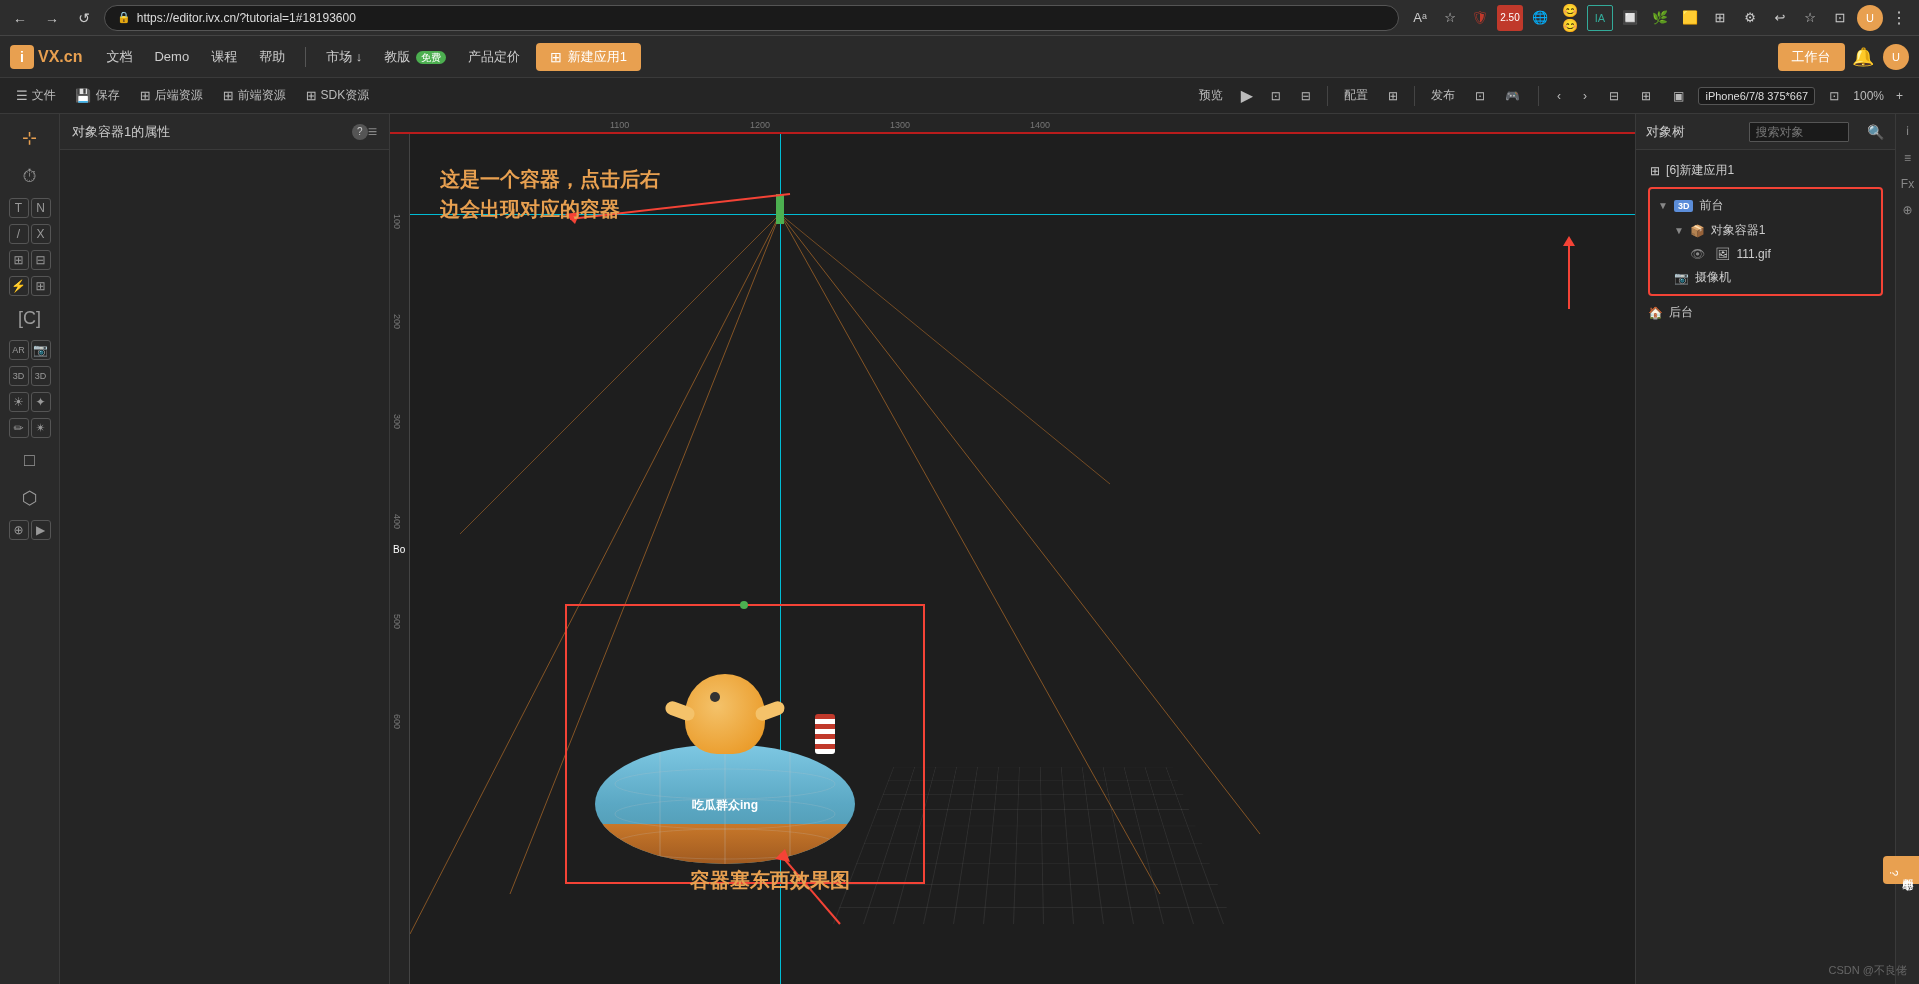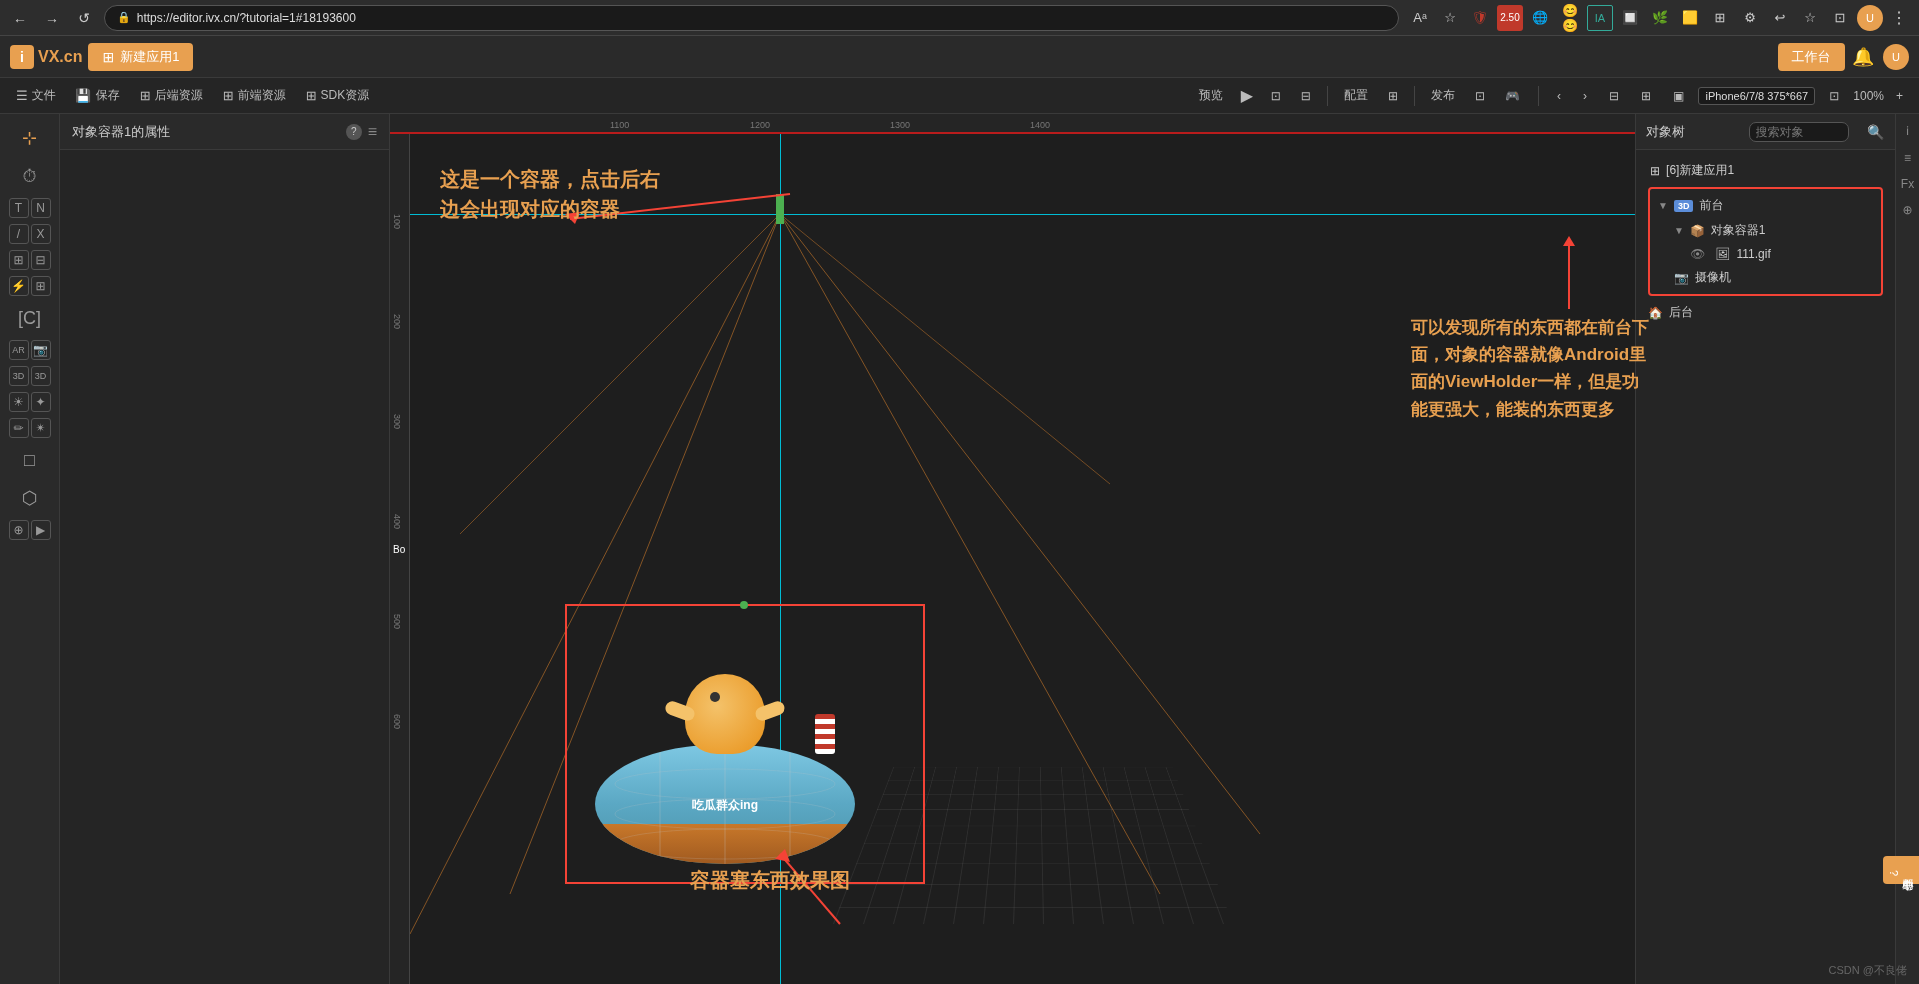--- a/index.html
+++ b/index.html
@@ -227,21 +227,20 @@
       display: flex;
       flex-direction: column;
     }
     .props-header {
       height: 36px;
       background: #2a2a2a;
       display: flex;
       align-items: center;
       padding: 0 12px;
       border-bottom: 1px solid #3a3a3a;
-      gap: 6px;
     }
     .props-help {
       width: 16px; height: 16px;
       border-radius: 50%;
       background: #555;
       display: flex; align-items: center; justify-content: center;
       color: #ccc; font-size: 10px; cursor: pointer;
     }
     .props-menu-btn {
       color: #888; font-size: 16px; cursor: pointer;
@@ -275,21 +274,21 @@
       background: #2a2a2a;
       display: flex;
       align-items: center;
       padding: 0 10px;
       border-bottom: 1px solid #3a3a3a;
       gap: 19px;
     }
     .right-panel-search {
       background: #1a1a1a;
       border: 1px solid #555;
-      border-radius: 7px;
+      border-radius: 1px;
       padding: 2px 6px;
       color: #ccc;
       font-size: 12px;
       width: 100px;
     }
     .object-tree {
       flex: 1;
       padding: 8px;
       color: #ccc;
       font-size: 12px;
@@ -415,20 +414,33 @@
     </div>
     <span class="browser-menu-btn">⋮</span>
   </div>
 </div>
 
 <div class="app-topbar">
   <div class="app-logo">
     <div class="app-logo-i">i</div>
     <span>VX.cn</span>
   </div>
+  <div class="app-nav-menu">
+    <div class="app-nav-item">文档</div>
+    <div class="app-nav-item">Demo</div>
+    <div class="app-nav-item">课程</div>
+    <div class="app-nav-item">帮助</div>
+    <div class="app-separator"></div>
+    <div class="app-nav-item">市场 ↓</div>
+    <div class="app-nav-item">
+      教版
+      <span class="edu-badge">免费</span>
+    </div>
+    <div class="app-nav-item">产品定价</div>
+  </div>
   <div class="app-title-tab">
     <span class="app-title-tab-icon">⊞</span>
     <span>新建应用1</span>
   </div>
   <div class="app-right">
     <button class="workbench-btn">工作台</button>
     <span class="notif-bell">🔔</span>
     <div class="browser-avatar" style="background:#e8a050">U</div>
   </div>
 </div>
@@ -688,23 +700,20 @@
           <span>摄像机</span>
         </div>
       </div>
 
       <div class="tree-item" style="padding-left:4px;">
         <span>🏠</span>
         <span>后台</span>
       </div>
     </div>
 
-    <div style="position:absolute;top:200px;right:270px;color:#e8a050;font-size:17px;font-weight:bold;line-height:1.6;pointer-events:none;z-index:20;max-width:400px;">
-      <span>可以发现所有的东西都在前台下<br>面，对象的容器就像Android里<br>面的ViewHolder一样，但是功<br>能更强大，能装的东西更多</span>
-    </div>
 
     <svg style="position:absolute;top:120px;right:300px;width:100px;height:80px;pointer-events:none;z-index:20;">
       <line x1="50" y1="75" x2="50" y2="10" stroke="#f44336" stroke-width="2"></line>
       <polygon points="44,12 56,12 50,2" fill="#f44336"></polygon>
     </svg>
   </div>
 
   <div class="right-icons-panel">
     <button style="background:none;border:none;color:#888;font-size:12px;cursor:pointer;padding:4px;">ℹ</button>
     <button style="background:none;border:none;color:#888;font-size:12px;cursor:pointer;padding:4px;">≡</button>

